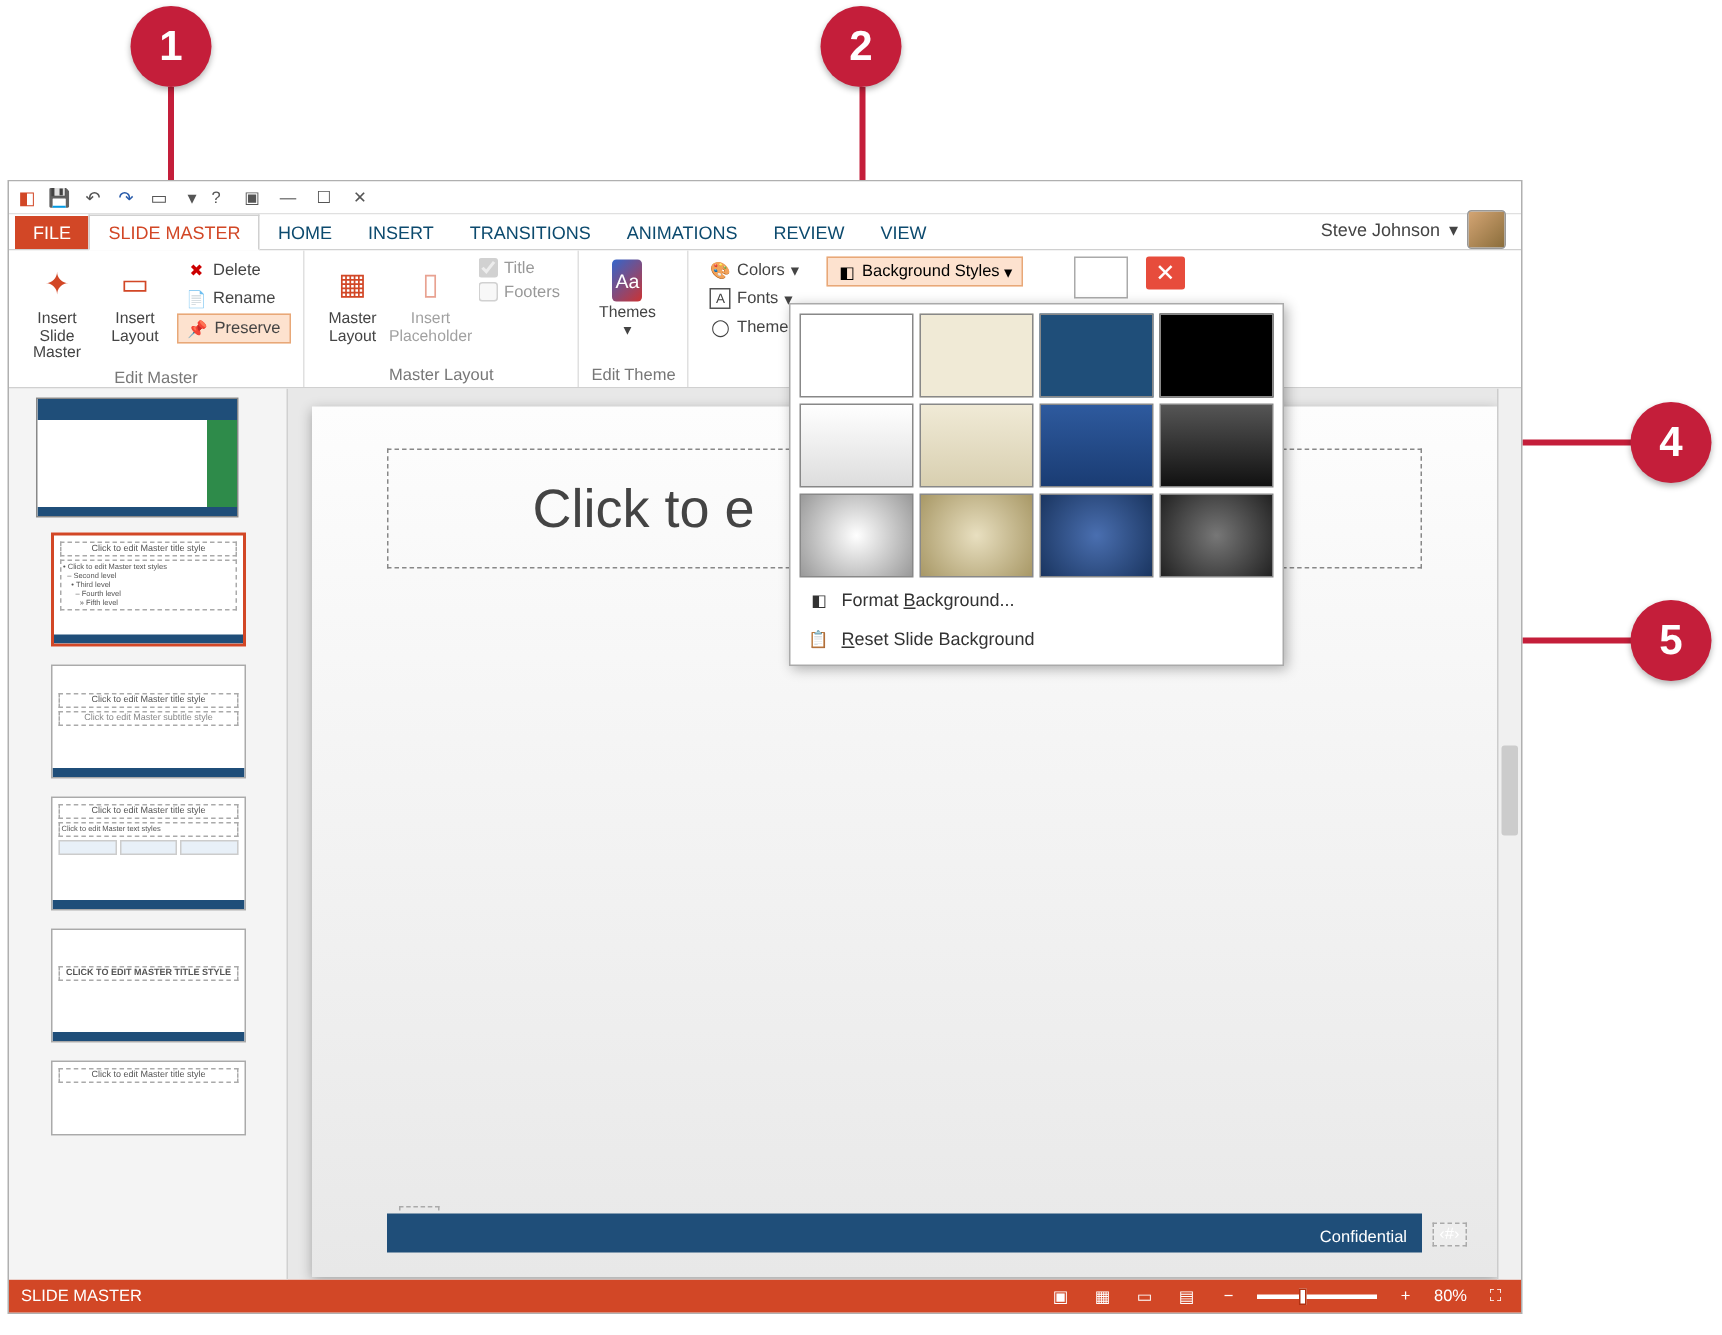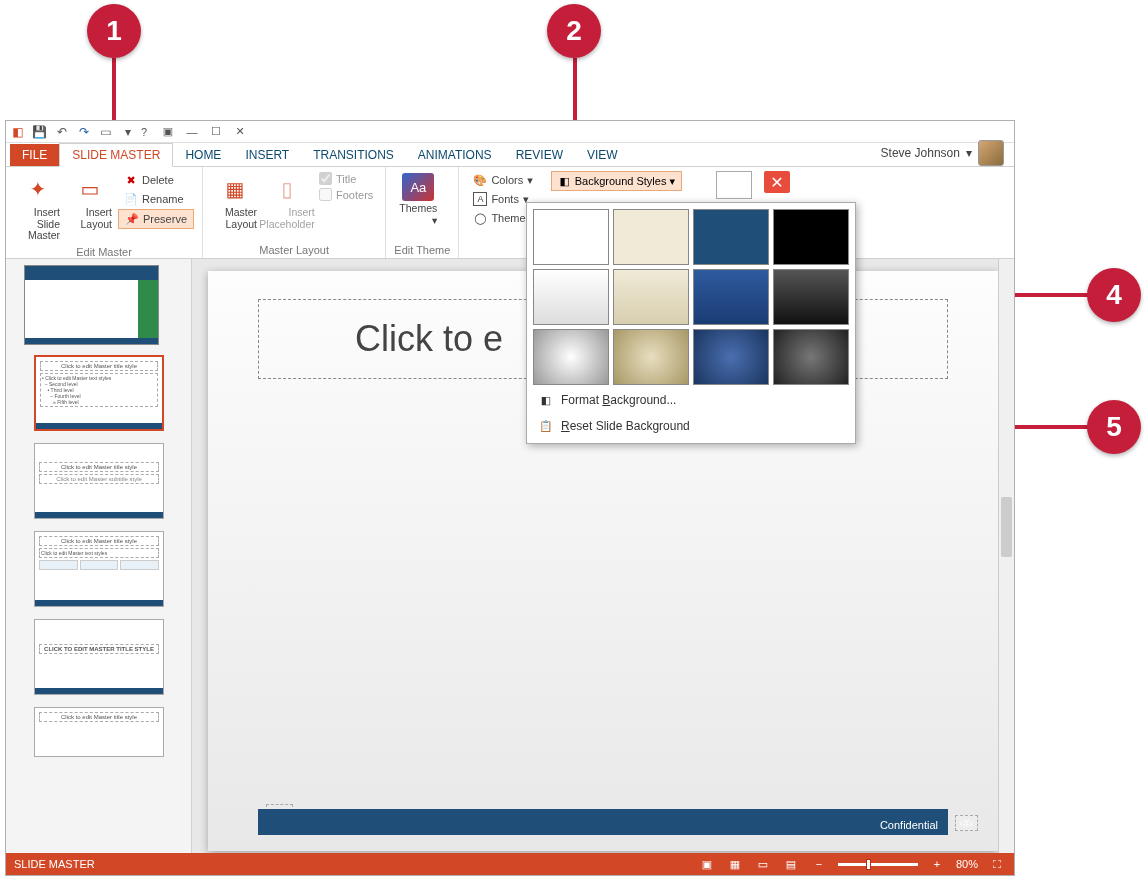--- a/index.html
+++ b/index.html
@@ -29,21 +29,21 @@
 .ribbon-tabs-right { margin-left: auto; margin-right: 10px; display: flex; align-items: center; gap: 6px; font-size: 12px; color: #444; }
 .avatar { width: 26px; height: 26px; border-radius: 3px; background: linear-gradient(135deg,#d4a574,#8a6d3b); border: 1px solid #999; }
 
 
 .ribbon-body { height: 92px; background: #fff; border-bottom: 1px solid #d0d0d0; display: flex; }
 .ribbon-group { border-right: 1px solid #e0e0e0; padding: 4px 8px 2px 8px; display: flex; flex-direction: column; }
 .ribbon-group-label { font-size: 11px; color: #777; text-align: center; margin-top: auto; padding-top: 2px; }
 .ribbon-controls { display: flex; gap: 4px; flex: 1; }
 .big-btn { width: 48px; display: flex; flex-direction: column; align-items: center; justify-content: flex-start; padding: 2px; cursor: pointer; }
 .big-btn-icon { width: 32px; height: 32px; display: flex; align-items: center; justify-content: center; font-size: 20px; color: #d24726; }
-.big-btn-label { font-size: 10.5px; color: #444; text-align: right; line-height: 1.1; margin-top: 2px; }
+.big-btn-label { font-size: 10.5px; color: #444; text-align: center; line-height: 1.1; margin-top: 2px; }
 .small-btns { display: flex; flex-direction: column; gap: 1px; }
 .small-btn { display: flex; align-items: center; gap: 4px; padding: 2px 6px; font-size: 11px; color: #444; cursor: pointer; }
 .small-btn.highlighted { background: #fde2cf; border: 1px solid #e8a878; }
 .small-icon { width: 14px; height: 14px; display: inline-flex; align-items: center; justify-content: center; font-size: 11px; }
 .check-item { display: flex; align-items: center; gap: 4px; font-size: 11px; color: #999; padding: 1px 4px; }
 .check-item input { margin: 0; }
 .bg-styles-btn { background: #fde2cf; border: 1px solid #e8a878; padding: 2px 6px; font-size: 11px; display: flex; align-items: center; gap: 3px; }
 
 
 .workspace { flex: 1; display: flex; background: #e8e8e8; overflow: hidden; position: relative; }
@@ -235,21 +235,21 @@
               <span>Footers</span>
             </div>
         </div>
       </div>
       <div class="ribbon-group-label">Master Layout</div>
     </div>
 
     <div class="ribbon-group">
       <div class="ribbon-controls">
         <div class="big-btn">
-          <div class="big-btn-icon" style="background:linear-gradient(135deg,#36c,#c33);border-radius:3px;width:32px;height:28px;display:flex;align-items:center;justify-content:center;color:#fff;font-size:13px;">Aa</div>
+          <div class="big-btn-icon" style="background:linear-gradient(135deg,#36c,#c33);border-radius:3px;width:20px;height:28px;display:flex;align-items:center;justify-content:center;color:#fff;font-size:13px;">Aa</div>
           <div class="big-btn-label"><span>Themes</span><br>▾</div>
         </div>
       </div>
       <div class="ribbon-group-label">Edit Theme</div>
     </div>
 
     <div class="ribbon-group" style="border-right:none;">
       <div class="ribbon-controls">
         <div class="small-btns">
           <div class="small-btn"><span class="small-icon">🎨</span><span>Colors</span> ▾</div>

